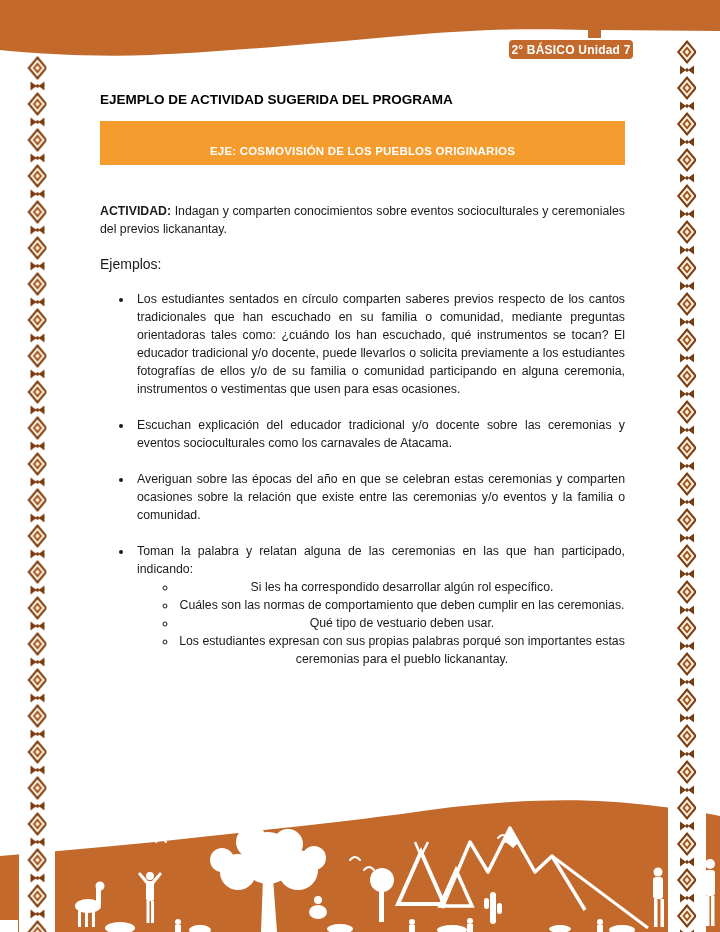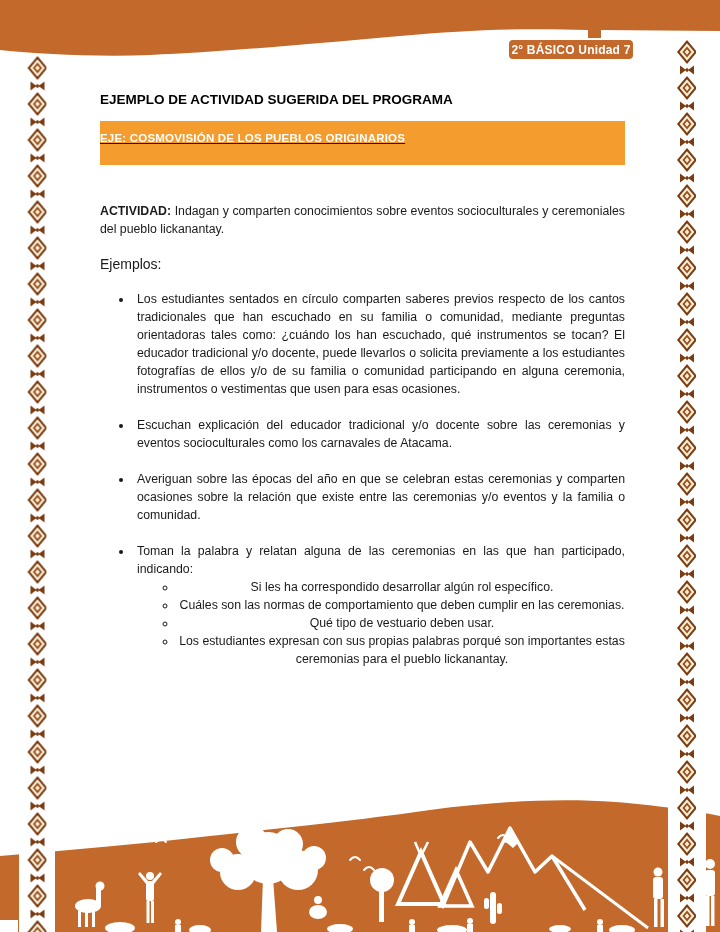--- a/index.html
+++ b/index.html
@@ -29,21 +29,21 @@
   .landscape-svg{position:absolute;left:0;top:780px;z-index:1;display:block;}
 
   
   .content{position:absolute;left:100px;top:0;width:525px;z-index:2;}
   .page-title{
     margin:91px 0 0;font-size:13.5px;line-height:17px;font-weight:bold;
     text-align:left;color:#000;
   }
   .eje-banner{
     margin-top:13px;height:44px;background:#F49C2D;
-    box-sizing:border-box;padding-top:7px;text-align:left;text-decoration:underline;
+    box-sizing:border-box;padding-top:20px;text-align:center;
   }
   .eje-banner span{color:#fff;font-size:11.5px;font-weight:bold;letter-spacing:.2px;}
   .activity{margin:37px 0 0;font-size:12.3px;line-height:18px;text-align:justify;}
   .activity b{font-weight:bold;}
   .examples{margin:17px 0 0;font-size:14px;line-height:18px;}
   ul.bullets{
     margin:17px 0 0;padding-left:33px;font-size:12.3px;line-height:18px;
   }
   ul.bullets>li{margin-bottom:18px;text-align:justify;padding-left:4px;}
   ul.sub{
@@ -191,21 +191,21 @@
     </g>
   </svg>
 
   <div class="content">
     <h1 class="page-title">EJEMPLO DE ACTIVIDAD SUGERIDA DEL PROGRAMA</h1>
 
     <div class="eje-banner">
       <span>EJE: COSMOVISIÓN DE LOS PUEBLOS ORIGINARIOS</span>
     </div>
 
-    <p class="activity"><b>ACTIVIDAD:</b> <span>Indagan y comparten conocimientos sobre eventos socioculturales y ceremoniales del pueblo lickanantay.</span></p>
+    <p class="activity"><b>ACTIVIDAD:</b> <span>Indagan y comparten conocimientos sobre eventos socioculturales y ceremoniales del previos lickanantay.</span></p>
 
     <p class="examples">Ejemplos:</p>
 
     <ul class="bullets">
       <li>Los estudiantes sentados en círculo comparten saberes previos respecto de los cantos tradicionales que han escuchado en su familia o comunidad, mediante preguntas orientadoras tales como: ¿cuándo los han escuchado, qué instrumentos se tocan?  El educador tradicional y/o docente, puede llevarlos o solicita previamente a los estudiantes fotografías de ellos y/o de su familia o comunidad participando en alguna ceremonia, instrumentos o vestimentas que usen para esas ocasiones.</li>
       <li>Escuchan explicación del educador tradicional y/o docente sobre las ceremonias y eventos socioculturales como los carnavales de Atacama.</li>
       <li>Averiguan sobre las épocas del año en que se celebran estas ceremonias y comparten ocasiones sobre la relación que existe entre las ceremonias y/o eventos y la familia o comunidad.</li>
       <li>
         <span>Toman la palabra y relatan alguna de las ceremonias en las que han participado, indicando:</span>
         <ul class="sub">

